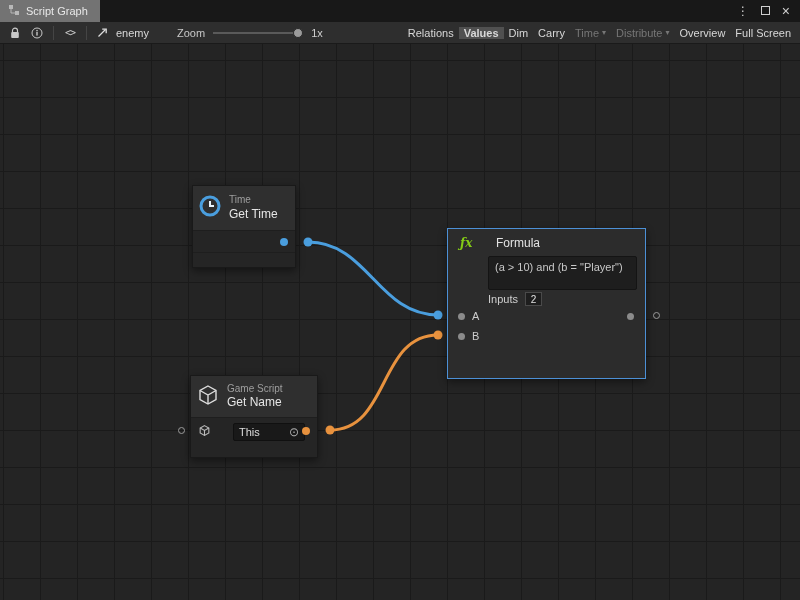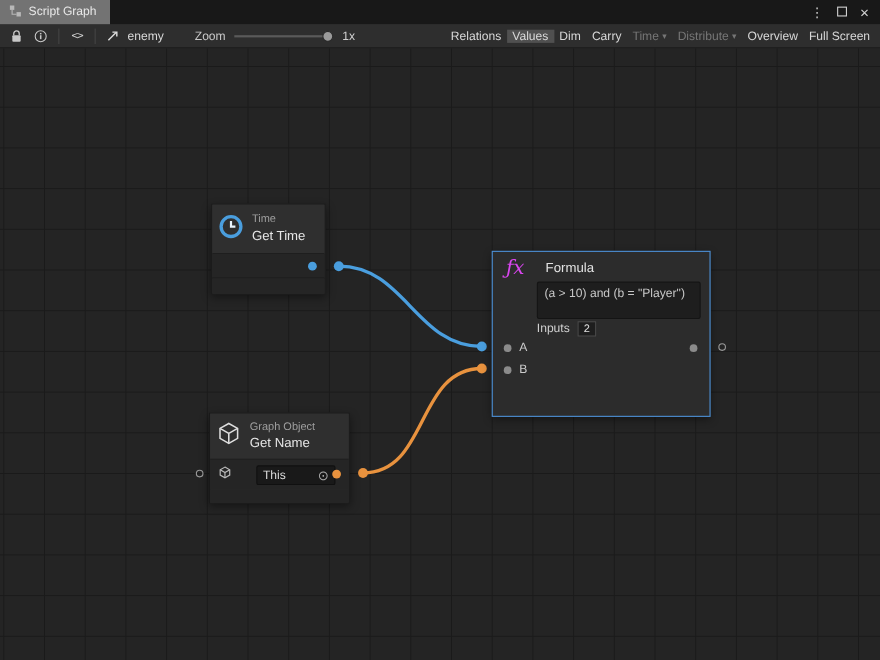--- a/index.html
+++ b/index.html
@@ -20,21 +20,21 @@
   .tb-icon { width:22px; height:22px; display:flex; align-items:center; justify-content:center; }
   .tb-sep { width:1px; height:14px; background:#454545; margin:0 5px; }
   .code-glyph { font-family:"DejaVu Sans Mono", monospace; font-size:10px; color:#cfcfcf; letter-spacing:-1px; }
   .graph-name { margin-left:2px; color:#d8d8d8; }
   .zoom-label { margin-left:28px; color:#c8c8c8; }
   .zoom-track { position:relative; width:88px; height:2px; background:#5a5a5a; margin:0 10px 0 8px; }
   .zoom-handle { position:absolute; right:-2px; top:-4px; width:10px; height:10px;
                  border-radius:50%; background:#9a9a9a; border:1px solid #2a2a2a; }
   .tb-buttons { margin-left:auto; display:flex; height:22px; align-items:center; }
   .tb-btn { display:flex; align-items:center; padding:0 5px; color:#d8d8d8; white-space:nowrap; }
-  .tb-btn.active { background:#505050; }
+  .tb-btn.active { background:#505050;font-weight:bold; }
   .tb-btn.disabled { color:#767676; }
   .dd { font-size:8px; margin-left:3px; }
 
   
   .canvas { position:relative; width:800px; height:556px; background-color:#242424;
     background-image:
       linear-gradient(#1a1a1a 1px, transparent 1px),
       linear-gradient(90deg, #1a1a1a 1px, transparent 1px);
     background-size:37px 37px; background-position:3px 16px; }
 
@@ -53,22 +53,22 @@
   
   .n-gettime { left:192px; top:141px; width:104px; height:83px; }
   .n-gettime .node-header { height:45px; }
   .n-gettime .row1 { position:relative; height:22px; background:#252525; border-bottom:1px solid #1e1e1e; }
   .n-gettime .row1 .port-dot { right:7px; top:7px; width:8px; height:8px; }
   .n-gettime .foot { height:14px; background:#252525; }
 
   
   .n-formula { left:447px; top:184px; width:199px; height:151px; border:1px solid #4c90d6; background:#2c2c2c; }
   .f-header { display:flex; align-items:center; gap:10px; padding:3px 8px 0 12px; height:25px; }
-  .fx-glyph { font-family:"DejaVu Serif", serif; font-style:italic; font-weight:normal;
-              font-size:18px; color:#d946ef; width:26px; }
+  .fx-glyph { font-family:"DejaVu Serif", serif; font-style:italic; font-weight:bold;
+              font-size:12px; color:#84cc16; width:26px; }
   .f-title { font-size:12px; color:#e3e3e3; }
   .f-expr { margin:2px 8px 0 40px; height:34px; background:#1e1e1e; border:1px solid #141414;
             border-radius:2px; padding:3px 6px; font-size:11px; line-height:1.3; color:#c8c8c8; overflow:hidden; }
   .f-inputs { display:flex; align-items:center; gap:7px; margin:2px 8px 0 40px; height:14px;
               font-size:11px; color:#cfcfcf; }
   .f-count { width:17px; height:14px; background:#1e1e1e; border:1px solid #4a4a4a; color:#e0e0e0;
              font-size:10px; display:flex; align-items:center; justify-content:center; }
   .f-row { position:relative; height:20px; display:flex; align-items:center; padding-left:24px;
            font-size:11px; color:#cccccc; }
   .f-row .in-dot { left:10px; top:7px; width:7px; height:7px; }
@@ -226,21 +226,21 @@
 
   <div class="node n-getname">
     <div class="node-header">
       <span>
         <svg width="24" height="24" viewBox="0 0 24 24">
           <path d="M12 3 L20 7.5 V16.5 L12 21 L4 16.5 V7.5 Z" fill="none" stroke="#dddddd" stroke-width="1.4"></path>
           <path d="M4 7.5 L12 12 L20 7.5 M12 12 V21" fill="none" stroke="#dddddd" stroke-width="1.4"></path>
         </svg>
       </span>
       <span>
-        <div class="node-cat">Graph Object</div>
+        <div class="node-cat">Game Script</div>
         <div class="node-title">Get Name</div>
       </span>
     </div>
     <div class="body-row">
       <span>
         <svg width="13" height="13" viewBox="0 0 24 24">
           <path d="M12 3 L20 7.5 V16.5 L12 21 L4 16.5 V7.5 Z" fill="none" stroke="#bbbbbb" stroke-width="2"></path>
           <path d="M4 7.5 L12 12 L20 7.5 M12 12 V21" fill="none" stroke="#bbbbbb" stroke-width="2"></path>
         </svg>
       </span>

